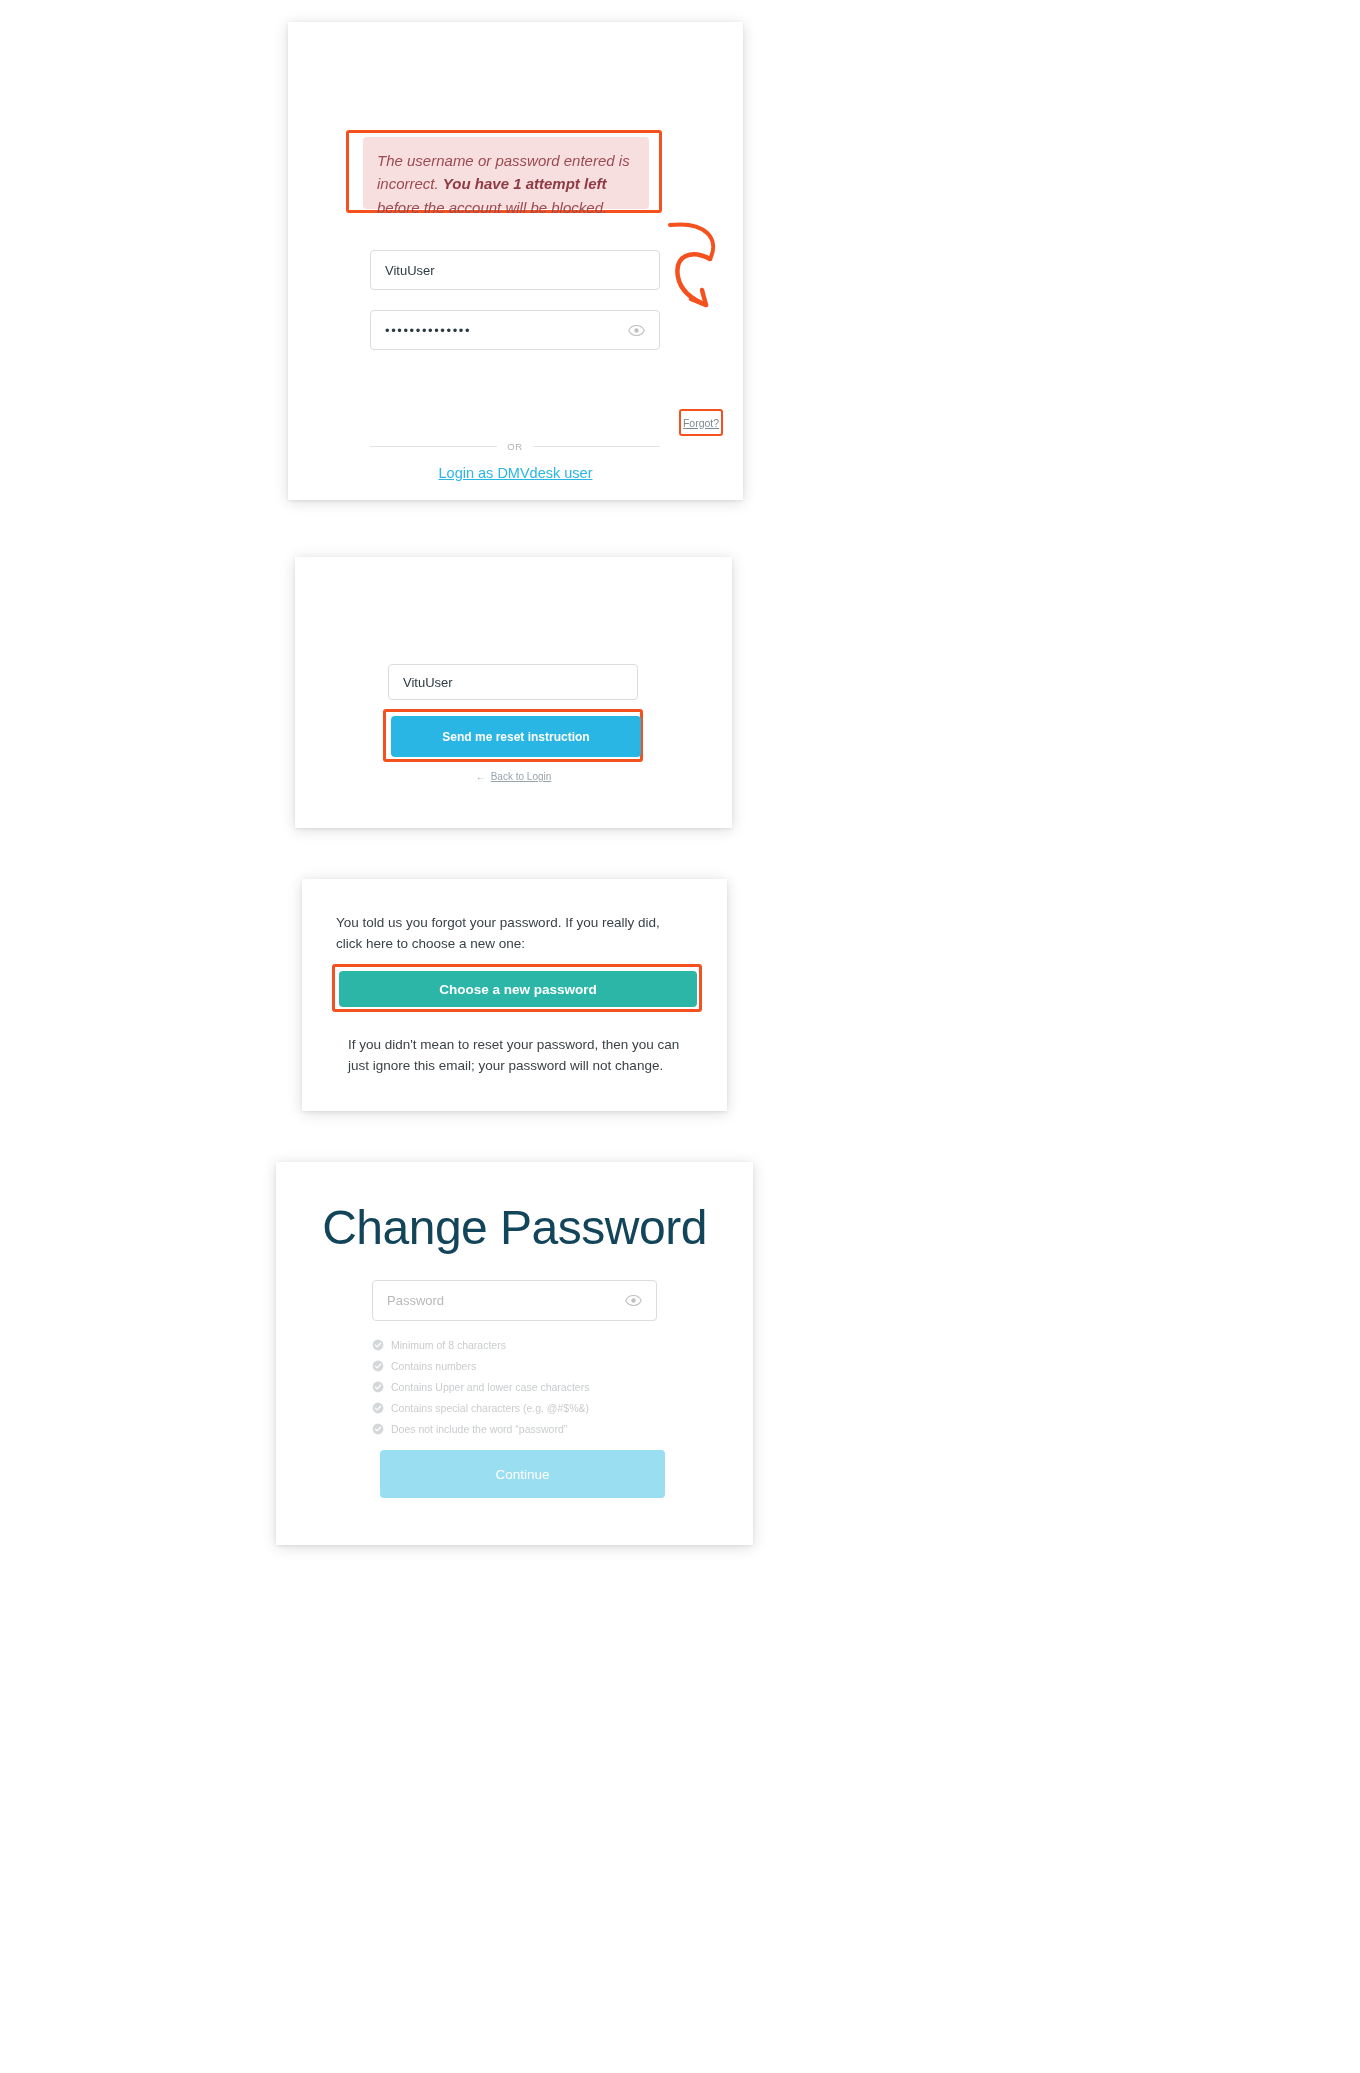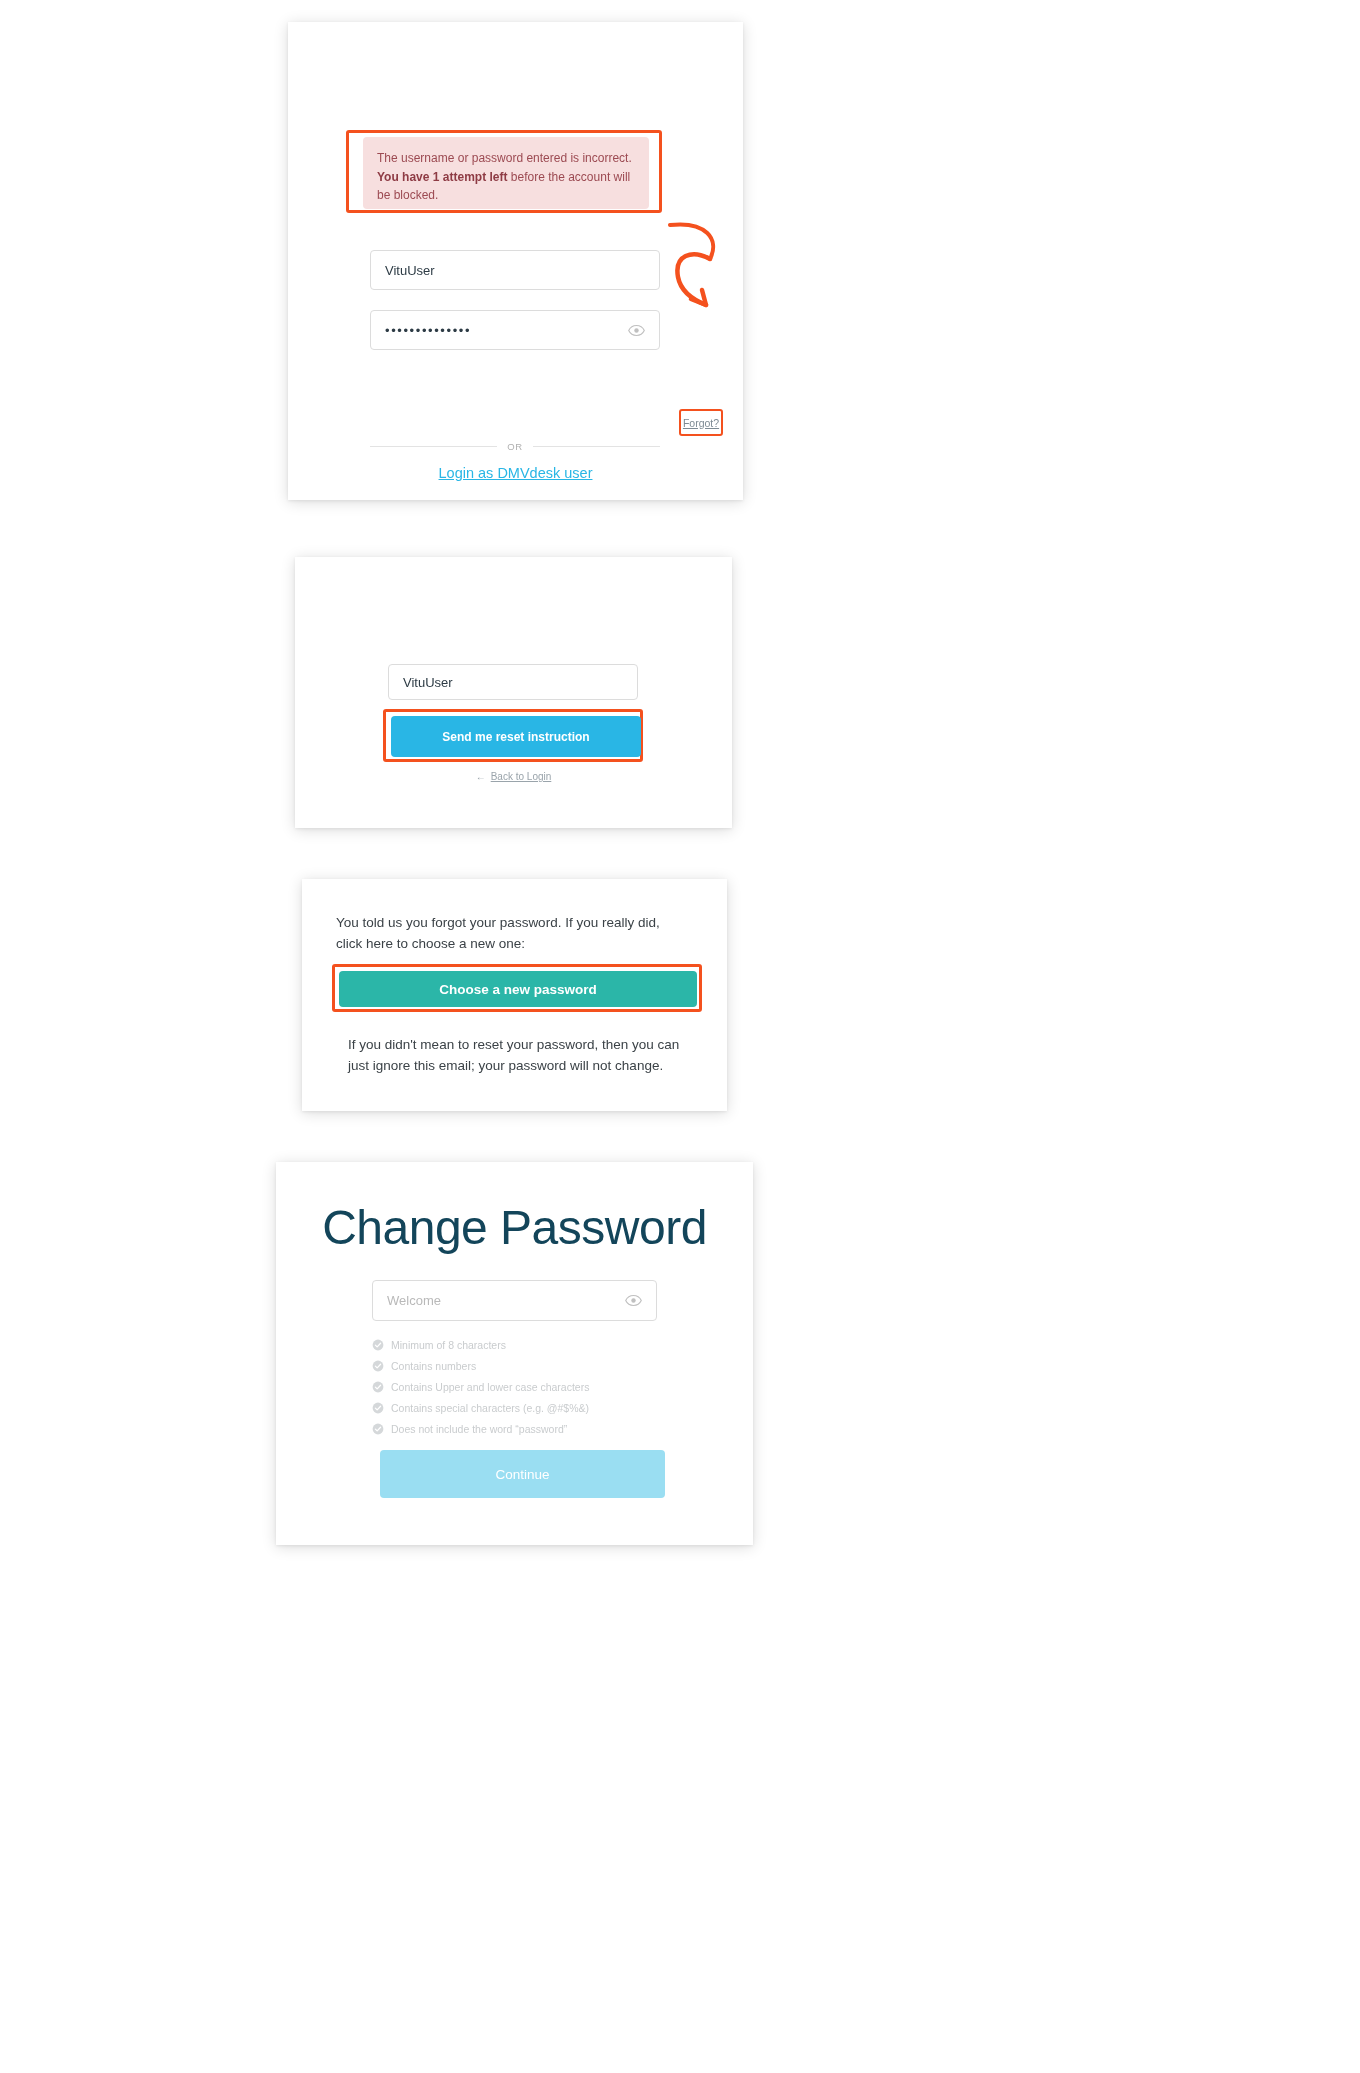--- a/index.html
+++ b/index.html
@@ -55,23 +55,24 @@
   }
   .alert-box {
     position: absolute;
     left: 14px; top: 4px;
     width: 286px; height: 72px;
     background: #f7dfdf;
     border-radius: 4px;
     padding: 12px 14px 0 14px;
   }
   .alert-text {
-    font-size: 12px;
+    font-size: 15px;
     line-height: 1.55;
     color: #9c4a52;
+    font-style: italic;
   }
   .alert-text b { font-weight: 700; color: #8e3b44; }
 
   .field {
     position: absolute;
     background: #ffffff;
     border: 1px solid #dcdcdc;
     border-radius: 4px;
     display: flex;
     align-items: center;
@@ -313,21 +314,21 @@
     </div>
 
     <div class="email-para" id="email-p2">If you didn't mean to reset your password, then you can just ignore this email; your password will not change.</div>
   </div>
 
   <div class="card" id="card-change">
 
     <div class="title-big" id="change-title">Change Password</div>
 
     <div class="field" id="change-pass">
-      <span class="field-text placeholder">Welcome</span>
+      <span class="field-text placeholder">Password</span>
       <svg class="eye-icon" viewBox="0 0 24 24">
         <path d="M12 5C6.5 5 2.4 9.1 1 12c1.4 2.9 5.5 7 11 7s9.6-4.1 11-7c-1.4-2.9-5.5-7-11-7z" fill="none" stroke="#8d8d8d" stroke-width="1.6"></path>
         <circle cx="12" cy="12" r="3.1" fill="#8d8d8d"></circle>
       </svg>
     </div>
 
     <div class="req-list">
       <div class="req-item">
         <svg class="check-icon" viewBox="0 0 20 20">
           <circle cx="10" cy="10" r="9" fill="#d5d8da"></circle>

